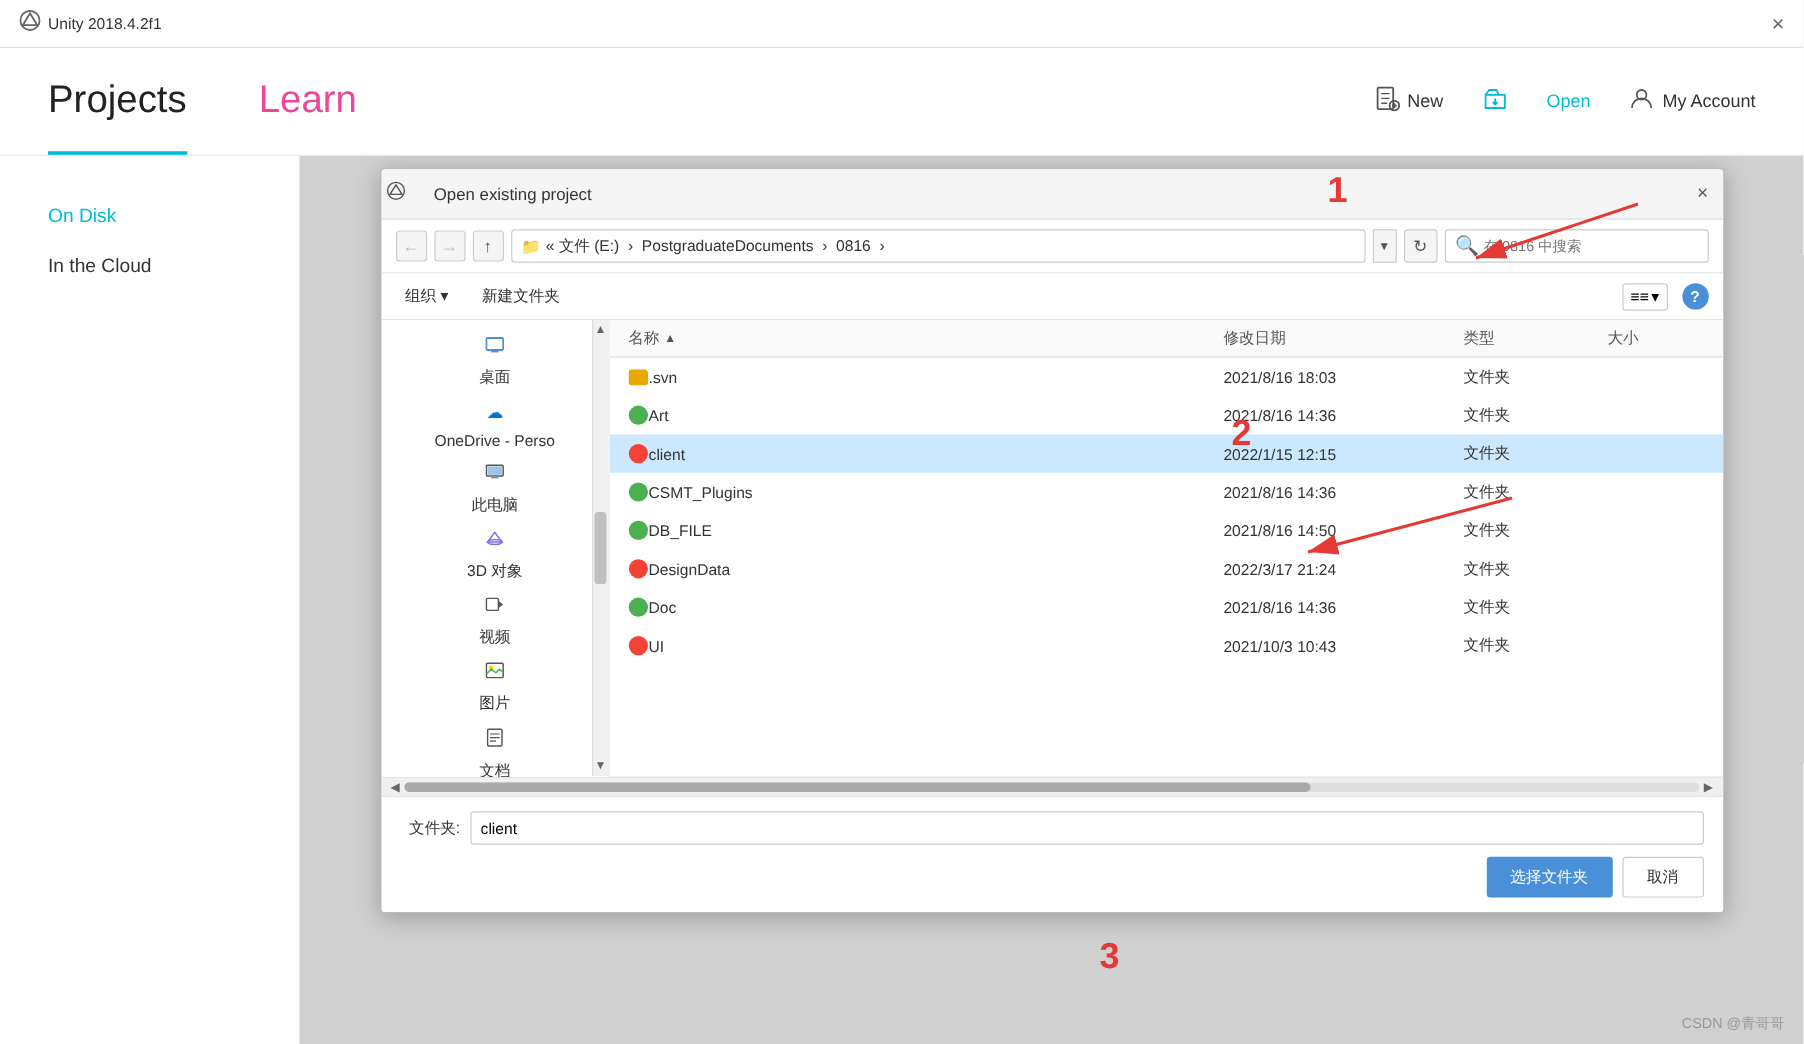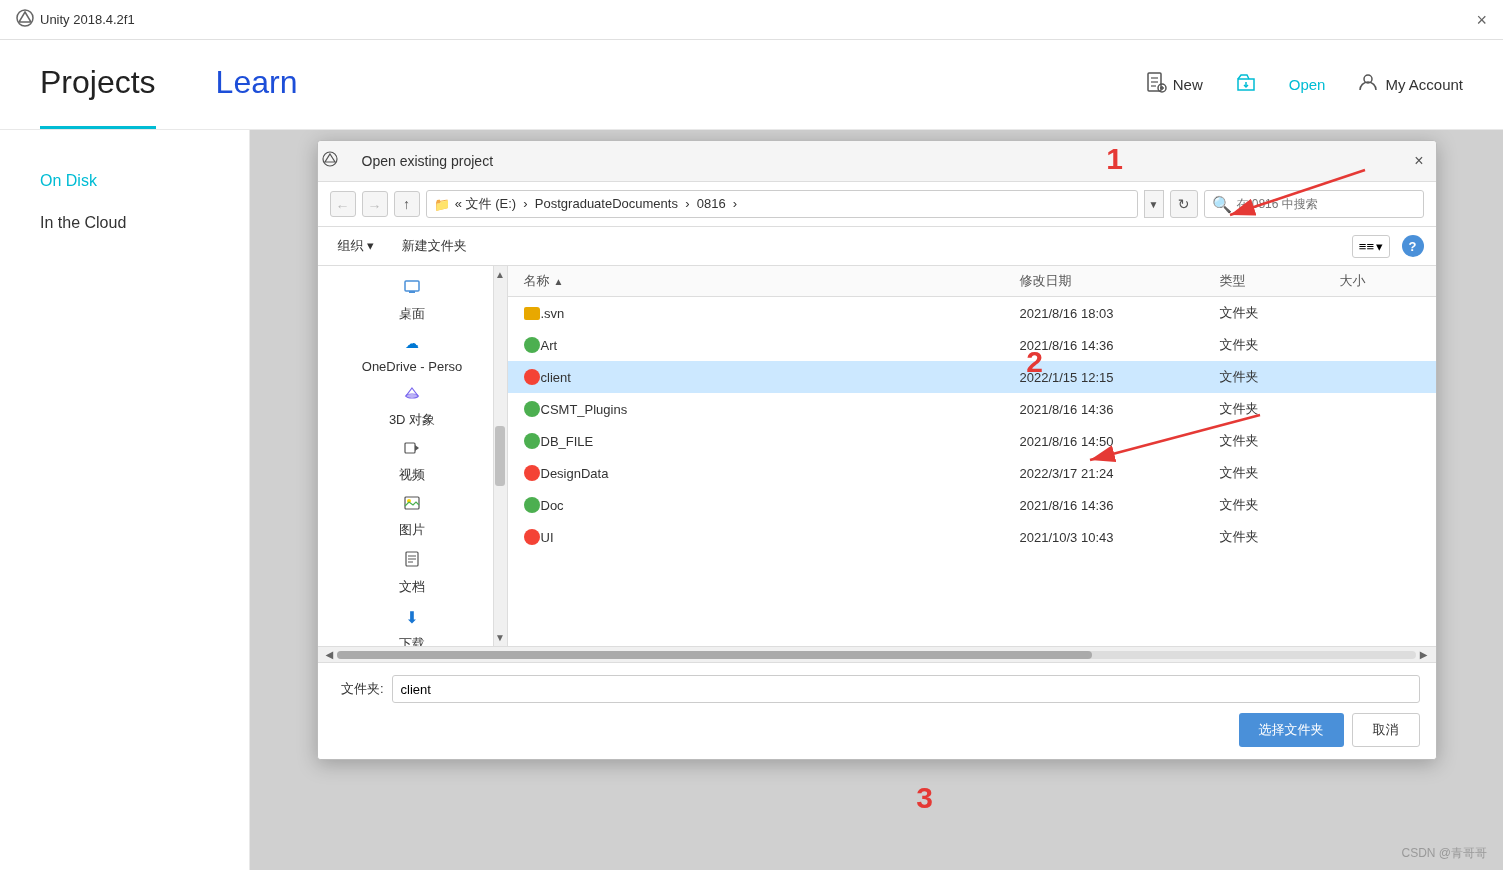--- a/index.html
+++ b/index.html
@@ -55,21 +55,21 @@
     }
     .header-tabs {
       display: flex;
       gap: 60px;
       align-items: flex-end;
       height: 100%;
       padding-bottom: 0;
     }
     .header-tab {
       font-size: 32px;
-      color: #1d4ed8;
+      color: #ec4899;
       cursor: pointer;
       height: 100%;
       display: flex;
       align-items: center;
       padding-bottom: 4px;
       position: relative;
     }
     .header-tab.active {
       color: #222;
       font-weight: 400;
@@ -604,20 +604,30 @@
                       </svg>
                   </span>
                   <span>桌面</span>
                 </div>
 
                 <div class="left-panel-item">
                   <span style="color:#0078d4; font-size:14px;">☁</span>
                   <span>OneDrive - Perso</span>
                 </div>
 
+                <div class="left-panel-item">
+                  <span>
+                    <svg width="16" height="14" viewBox="0 0 16 14">
+                        <rect x="1" y="1" width="14" height="9" rx="1" fill="none" stroke="#555" stroke-width="1.2"></rect>
+                        <rect x="2" y="2" width="12" height="7" fill="#9dc3e6"></rect>
+                        <rect x="5" y="10" width="6" height="2" fill="#888"></rect>
+                      </svg>
+                  </span>
+                  <span>此电脑</span>
+                </div>
 
                 <div class="left-panel-item">
                   <span>
                     <svg width="16" height="14" viewBox="0 0 16 14">
                         <polygon points="8,2 14,10 2,10" fill="none" stroke="#7b68ee" stroke-width="1.2"></polygon>
                         <ellipse cx="8" cy="10" rx="6" ry="2" fill="none" stroke="#7b68ee" stroke-width="1.2"></ellipse>
                       </svg>
                   </span>
                   <span>3D 对象</span>
                 </div>

